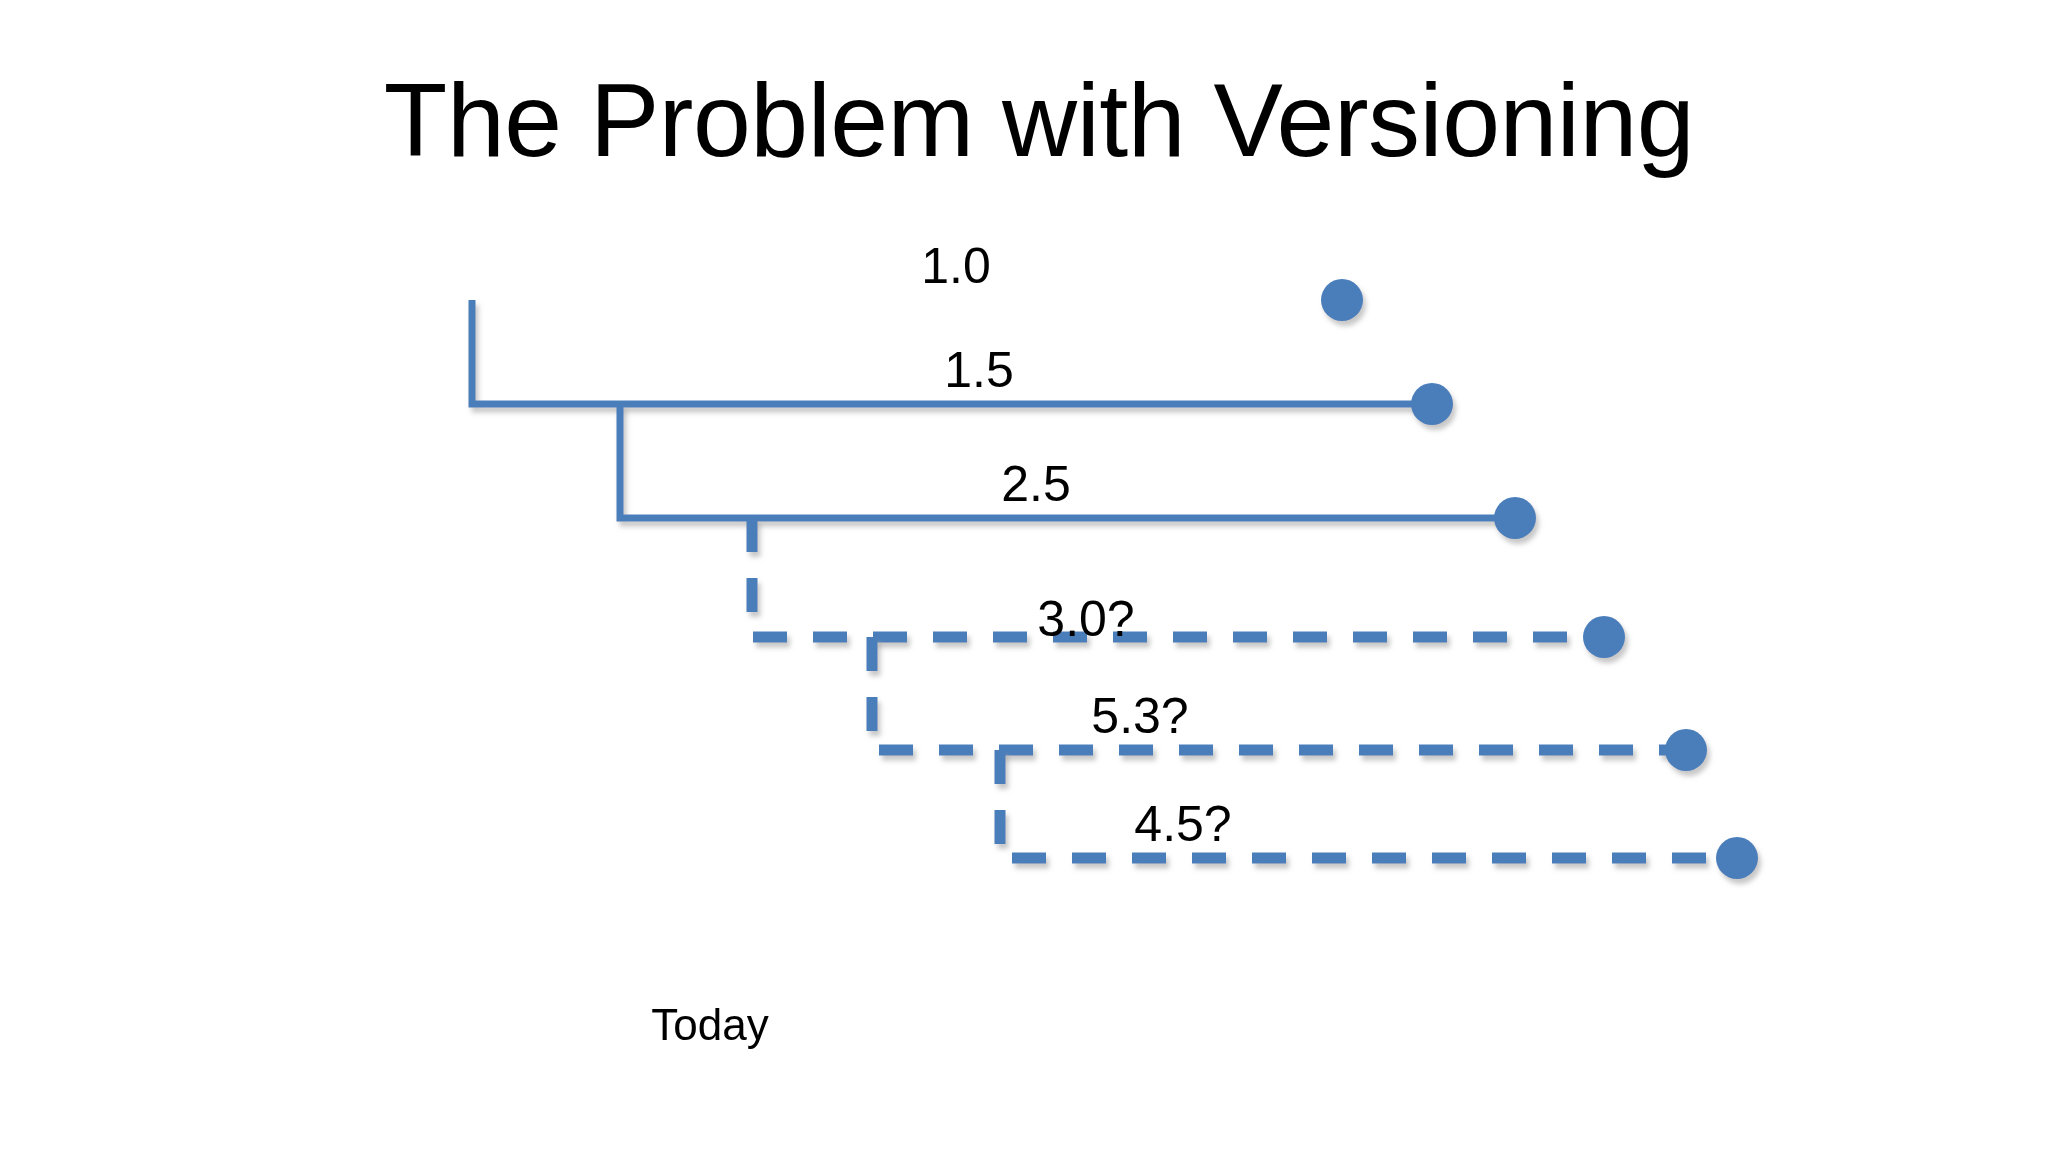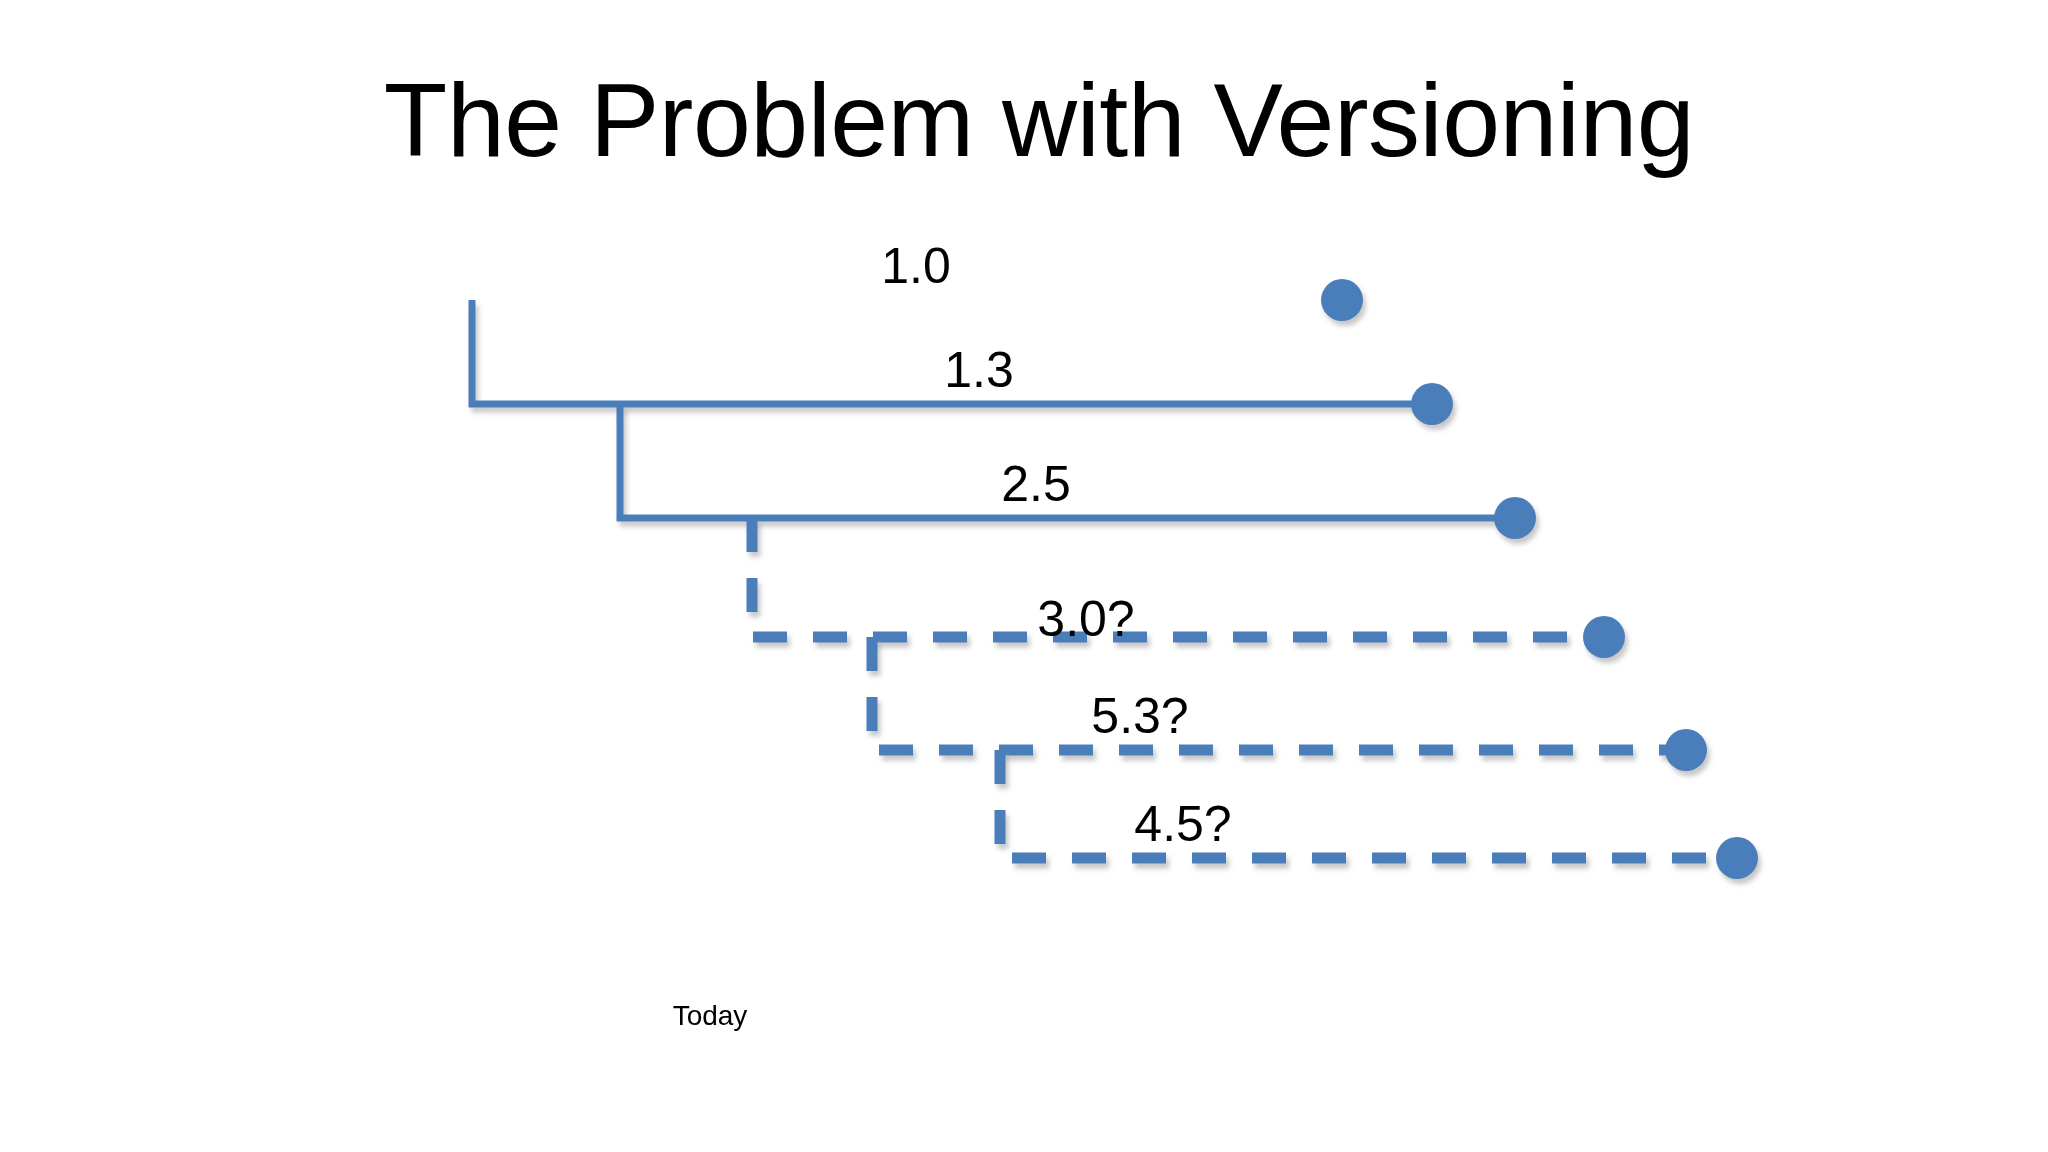--- a/index.html
+++ b/index.html
@@ -44,21 +44,21 @@
   .branch-label {
     position: absolute;
     font-size: 50px;
     font-weight: 400;
     color: #000000;
     white-space: nowrap;
     transform: translate(-50%, -100%);
   }
   #today-label {
     position: absolute;
-    font-size: 28px;
+    font-size: 44px;
     font-weight: 400;
     color: #000000;
     white-space: nowrap;
     transform: translateX(-50%);
   }
 </style>
 </head>
 <body>
 
 <div id="slide">
@@ -98,22 +98,22 @@
         <circle cx="1342" cy="300" r="21" fill="#4a7ebb" filter="url(#softshadow)"></circle>
         <circle cx="1432" cy="404" r="21" fill="#4a7ebb" filter="url(#softshadow)"></circle>
         <circle cx="1515" cy="518" r="21" fill="#4a7ebb" filter="url(#softshadow)"></circle>
         <circle cx="1604" cy="637" r="21" fill="#4a7ebb" filter="url(#softshadow)"></circle>
         <circle cx="1686" cy="750" r="21" fill="#4a7ebb" filter="url(#softshadow)"></circle>
         <circle cx="1737" cy="858" r="21" fill="#4a7ebb" filter="url(#softshadow)"></circle>
       </g>
   </svg>
 
   <div id="label-layer">
-      <div class="branch-label" style="left: 916px; top: 295px; text-align: center;">1.0</div>
-      <div class="branch-label" style="left: 979px; top: 399px;">1.3</div>
+      <div class="branch-label" style="left: 956px; top: 295px; text-align: center;">1.0</div>
+      <div class="branch-label" style="left: 979px; top: 399px;">1.5</div>
       <div class="branch-label" style="left: 1036px; top: 513px;">2.5</div>
       <div class="branch-label" style="left: 1086px; top: 648px;">3.0?</div>
       <div class="branch-label" style="left: 1140px; top: 745px;">5.3?</div>
       <div class="branch-label" style="left: 1183px; top: 853px;">4.5?</div>
     </div>
 
   <div id="today-label" style="left: 710px; top: 1000px;">Today</div>
 
 </div>
 

